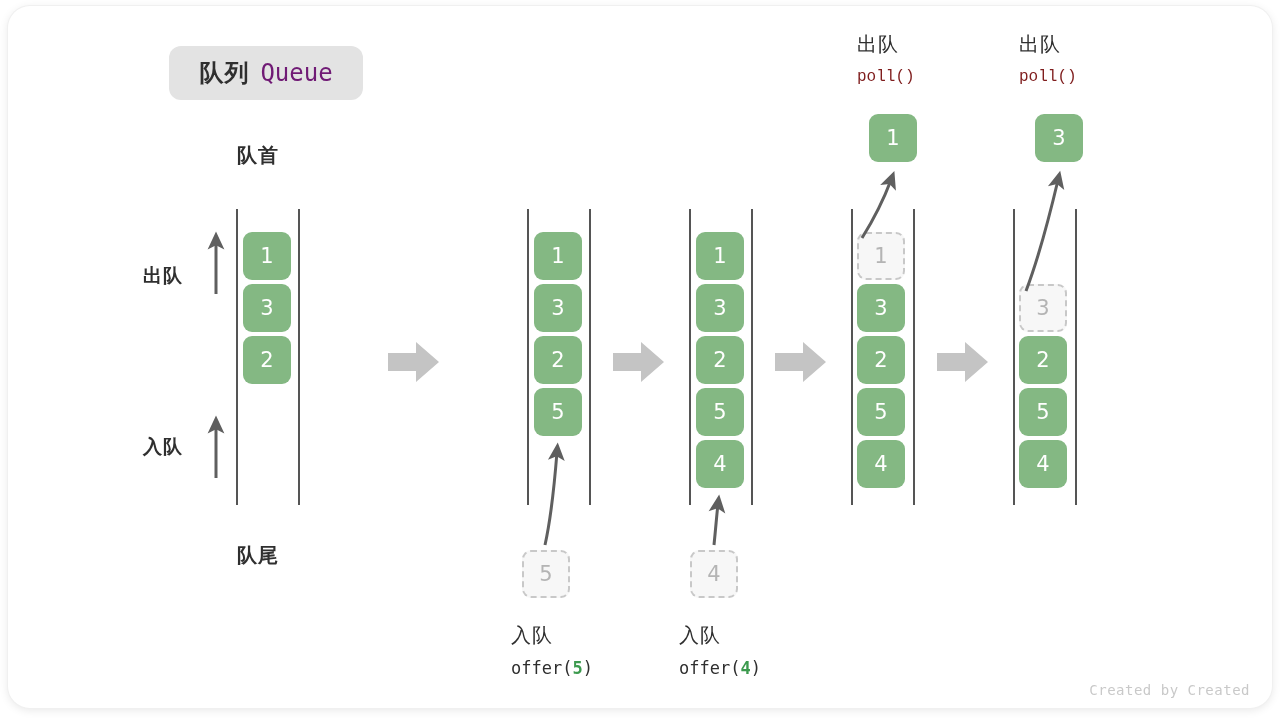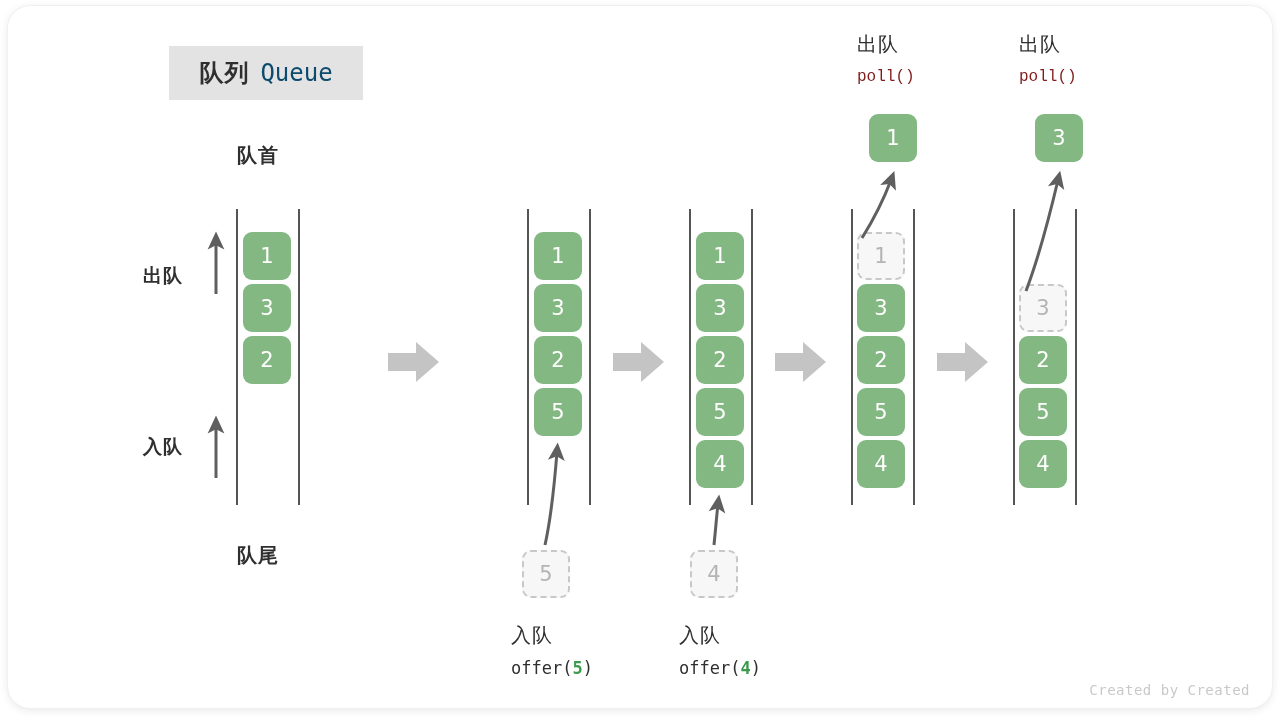--- a/index.html
+++ b/index.html
@@ -32,37 +32,37 @@
   }
 
   
   .title-chip {
     position: absolute;
     left: 169px;
     top: 46px;
     width: 194px;
     height: 54px;
     background: #e3e3e3;
-    border-radius: 0;
+    border-radius: 12px;
     display: flex;
     align-items: center;
     justify-content: center;
     gap: 11px;
   }
   .title-cn {
     font-family: "Liberation Sans", "DejaVu Sans", sans-serif;
     font-size: 24px;
     font-weight: bold;
     color: #2f2f2f;
     letter-spacing: 1px;
   }
   .title-en {
     font-family: "DejaVu Sans Mono", "Liberation Mono", monospace;
     font-size: 24px;
-    color: #0c4a6e;
+    color: #701a75;
   }
 
   
   .hdr-label {
     position: absolute;
     font-family: "Liberation Sans", "DejaVu Sans", sans-serif;
     font-size: 20px;
     font-weight: bold;
     color: #2f2f2f;
     letter-spacing: 1px;

